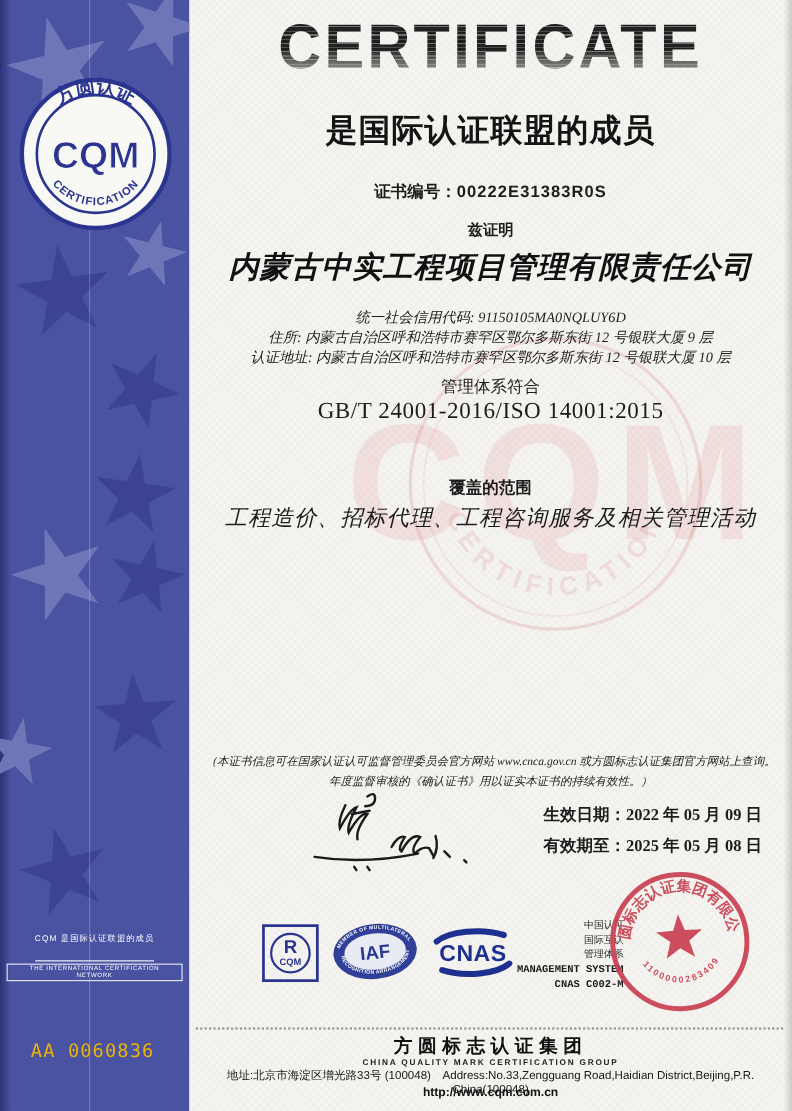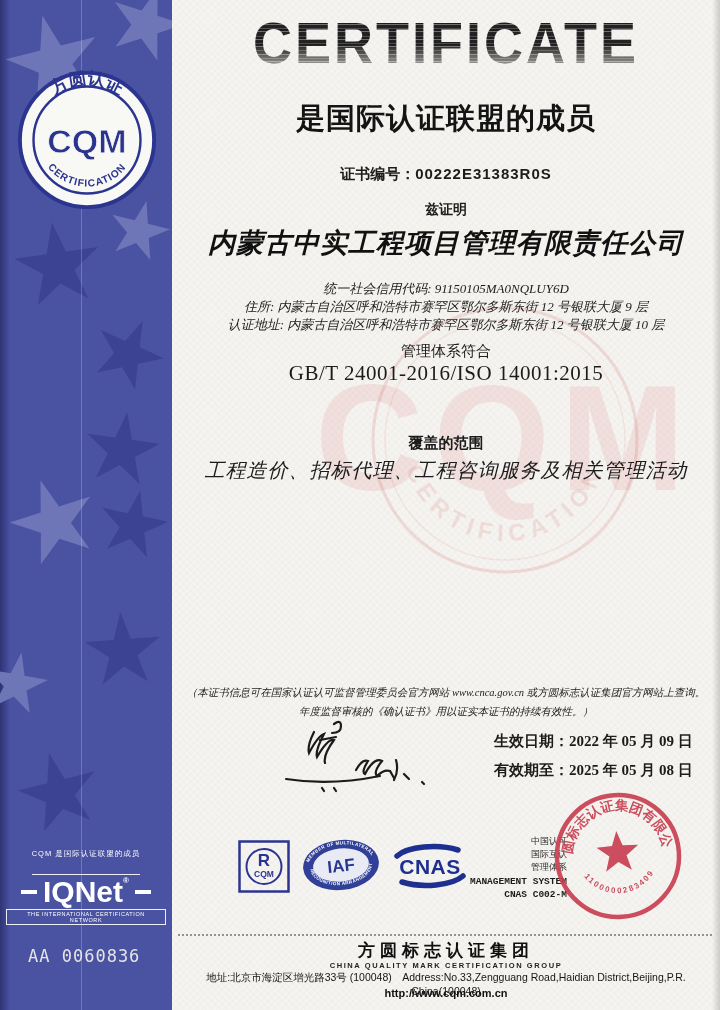--- a/index.html
+++ b/index.html
@@ -47,21 +47,21 @@
   .iqnet .member { font-size:7.5px; letter-spacing:1px; border-bottom:1px solid rgba(255,255,255,0.9);
                    padding-bottom:15px; display:inline-block; }
   .iqnet .nameRow { display:flex; align-items:center; justify-content:center; gap:6px; margin-top:2px; }
   .iqnet .dash { width:16px; height:4px; background:#fff; }
   .iqnet .name { font-size:30px; font-weight:800; letter-spacing:0; line-height:1; }
   .iqnet .reg { font-size:8px; vertical-align:top; }
   .iqnet .tagline { display:inline-block; margin-top:2px; font-size:5.5px; letter-spacing:0.6px;
                     border:1px solid rgba(255,255,255,0.9); padding:1px 4px; }
 
   .serial { position:absolute; left:28px; top:946px; font-family:"DejaVu Sans Mono", monospace;
-            font-size:17px; letter-spacing:1px; color:#e5e5e5; }
+            font-size:17px; letter-spacing:1px; color:#eab308; }
 
   
   .watermark { position:absolute; left:295px; top:262px; z-index:0; pointer-events:none; }
 
   
   .c { position:absolute; left:172px; width:548px; text-align:center; z-index:1; }
 
   .title-en {
     top:12px; font-family:"Liberation Sans", sans-serif; font-weight:800; font-size:54px;
     letter-spacing:3px; transform:scaleY(1.06);
@@ -137,25 +137,20 @@
         <textPath href="#cqmTop" startOffset="50%" text-anchor="middle">方圆认证</textPath>
       </text>
       <text x="73" y="88" text-anchor="middle" font-size="35" font-weight="900" fill="#2b3590" stroke="#f8f8f5" stroke-width="0.8">CQM</text>
       <text font-size="10.5" font-weight="700" fill="#2b3590" letter-spacing="1">
         <textPath href="#cqmBot" startOffset="50%" text-anchor="middle">CERTIFICATION</textPath>
       </text>
     </svg>
 
     <div class="iqnet">
       <span class="member">CQM 是国际认证联盟的成员</span>
-      <div class="nameRow">
-        <span class="dash"></span>
-        <span class="name"><span>IQNet</span><span class="reg">®</span></span>
-        <span class="dash"></span>
-      </div>
       <span class="tagline">THE INTERNATIONAL CERTIFICATION NETWORK</span>
     </div>
 
     <div class="serial">AA 0060836</div>
   </div>
 
   <svg class="watermark" width="420" height="356" viewBox="0 0 420 356">
     <circle cx="210" cy="178" r="132" fill="none" stroke="rgba(205,92,92,0.18)" stroke-width="3"></circle>
     <circle cx="210" cy="178" r="120" fill="none" stroke="rgba(205,92,92,0.10)" stroke-width="1.5"></circle>
     <text x="210" y="228" text-anchor="middle" font-size="150" font-weight="900" letter-spacing="10" fill="rgba(208,96,96,0.13)">CQM</text>

